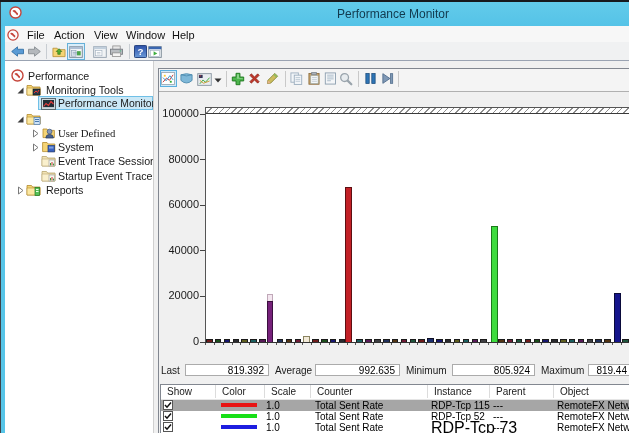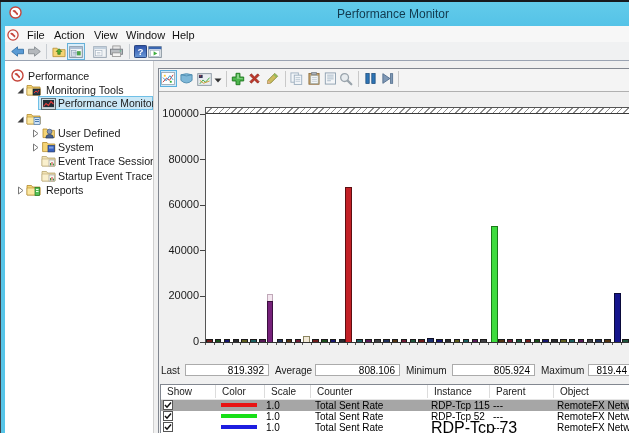--- a/index.html
+++ b/index.html
@@ -120,21 +120,21 @@
             <rect x="9" y="9" width="4" height="1" fill="#4a7ab0"></rect>
           </svg></div>
 <div style="position:absolute;left:31px;top:125.80000000000001px;line-height:0;"><svg width="9" height="9" viewBox="0 0 9 9" style="margin-top:3px">
             <path d="M2.5 1 L7 4.5 L2.5 8 Z" fill="#fff" stroke="#7a7a7a" stroke-width="1"></path>
           </svg></div>
 <div style="position:absolute;left:41px;top:125.80000000000001px;line-height:0;"><svg width="15" height="13" viewBox="0 0 15 13">
             <path d="M2 3 L6 3 L7 4.4 L13.4 4.4 L13.4 11.6 L2 11.6 Z" fill="#f5d475" stroke="#b28a2e" stroke-width="0.8"></path>
             <circle cx="8.6" cy="5.6" r="2.4" fill="#8898b8" stroke="#35507c" stroke-width="0.7"></circle>
             <path d="M4.8 12 Q4.8 8.4 8.6 8.4 Q12.4 8.4 12.4 12 Z" fill="#4a6290" stroke="#233a60" stroke-width="0.7"></path>
           </svg></div>
-<div style="position:absolute;left:58px;top:125.80000000000001px;line-height:0;"><span style="font-size:10.7px;line-height:14px;color:#1a1a1a;white-space:nowrap;">User Defined</span></div>
+<div style="position:absolute;left:58px;top:125.80000000000001px;line-height:0;"><span style="font-size:10.7px;line-height:14px;color:#1a1a1a;white-space:nowrap;font-family:Liberation Serif, serif;">User Defined</span></div>
 <div style="position:absolute;left:31px;top:140.1px;line-height:0;"><svg width="9" height="9" viewBox="0 0 9 9" style="margin-top:3px">
             <path d="M2.5 1 L7 4.5 L2.5 8 Z" fill="#fff" stroke="#7a7a7a" stroke-width="1"></path>
           </svg></div>
 <div style="position:absolute;left:41px;top:140.1px;line-height:0;"><svg width="15" height="13" viewBox="0 0 15 13">
             <path d="M1.6 2.5 L6 2.5 L7.2 4 L13.8 4 L13.8 11.6 L1.6 11.6 Z" fill="#f5d475" stroke="#b28a2e" stroke-width="0.8"></path>
             <rect x="7" y="5.5" width="6.4" height="6.4" fill="#3a62c0" stroke="#1c3a78" stroke-width="0.7"></rect>
             <rect x="8" y="6.6" width="4.4" height="2" fill="#7ea0e0"></rect>
           </svg></div>
 <div style="position:absolute;left:58px;top:140.1px;line-height:0;"><span style="font-size:10.7px;line-height:14px;color:#1a1a1a;white-space:nowrap;">System</span></div>
 <div style="position:absolute;left:41px;top:154.4px;line-height:0;"><svg width="15" height="13" viewBox="0 0 15 13">
@@ -348,21 +348,21 @@
 <div style="position:absolute;left:594px;top:342.5px;width:1px;height:2.5px;background:#555;"></div>
 <div style="position:absolute;left:603px;top:342.5px;width:1px;height:2.5px;background:#555;"></div>
 <div style="position:absolute;left:612px;top:342.5px;width:1px;height:2.5px;background:#555;"></div>
 <div style="position:absolute;left:621px;top:342.5px;width:1px;height:2.5px;background:#555;"></div>
 
 <div style="position:absolute;left:161px;top:365px;font-size:10px;color:#1a1a1a;">Last</div>
 <div style="position:absolute;left:185px;top:364px;width:84px;height:12px;background:#fff;border:1px solid #ababab;box-sizing:border-box;"></div>
     <div style="position:absolute;left:185px;top:365px;width:79px;text-align:right;font-size:10px;color:#000;">819.392</div>
 <div style="position:absolute;left:275px;top:365px;font-size:10px;color:#1a1a1a;">Average</div>
 <div style="position:absolute;left:315px;top:364px;width:85px;height:12px;background:#fff;border:1px solid #ababab;box-sizing:border-box;"></div>
-    <div style="position:absolute;left:315px;top:365px;width:80px;text-align:right;font-size:10px;color:#000;">808.106</div>
+    <div style="position:absolute;left:315px;top:365px;width:80px;text-align:right;font-size:10px;color:#000;">992.635</div>
 <div style="position:absolute;left:406px;top:365px;font-size:10px;color:#1a1a1a;">Minimum</div>
 <div style="position:absolute;left:452px;top:364px;width:83px;height:12px;background:#fff;border:1px solid #ababab;box-sizing:border-box;"></div>
     <div style="position:absolute;left:452px;top:365px;width:78px;text-align:right;font-size:10px;color:#000;">805.924</div>
 <div style="position:absolute;left:541px;top:365px;font-size:10px;color:#1a1a1a;">Maximum</div>
 <div style="position:absolute;left:588px;top:364px;width:44px;height:12px;background:#fff;border:1px solid #ababab;box-sizing:border-box;"></div>
     <div style="position:absolute;left:588px;top:365px;width:39px;text-align:right;font-size:10px;color:#000;">819.44</div>
 
 <div class="abs" style="left:160px;top:384px;width:469px;height:49px;background:#fff;border-left:1px solid #828790;border-top:1px solid #828790;"></div>
 <div style="position:absolute;left:167px;top:386px;font-size:10px;color:#1a1a1a;">Show</div>
 <div style="position:absolute;left:222px;top:386px;font-size:10px;color:#1a1a1a;">Color</div>

